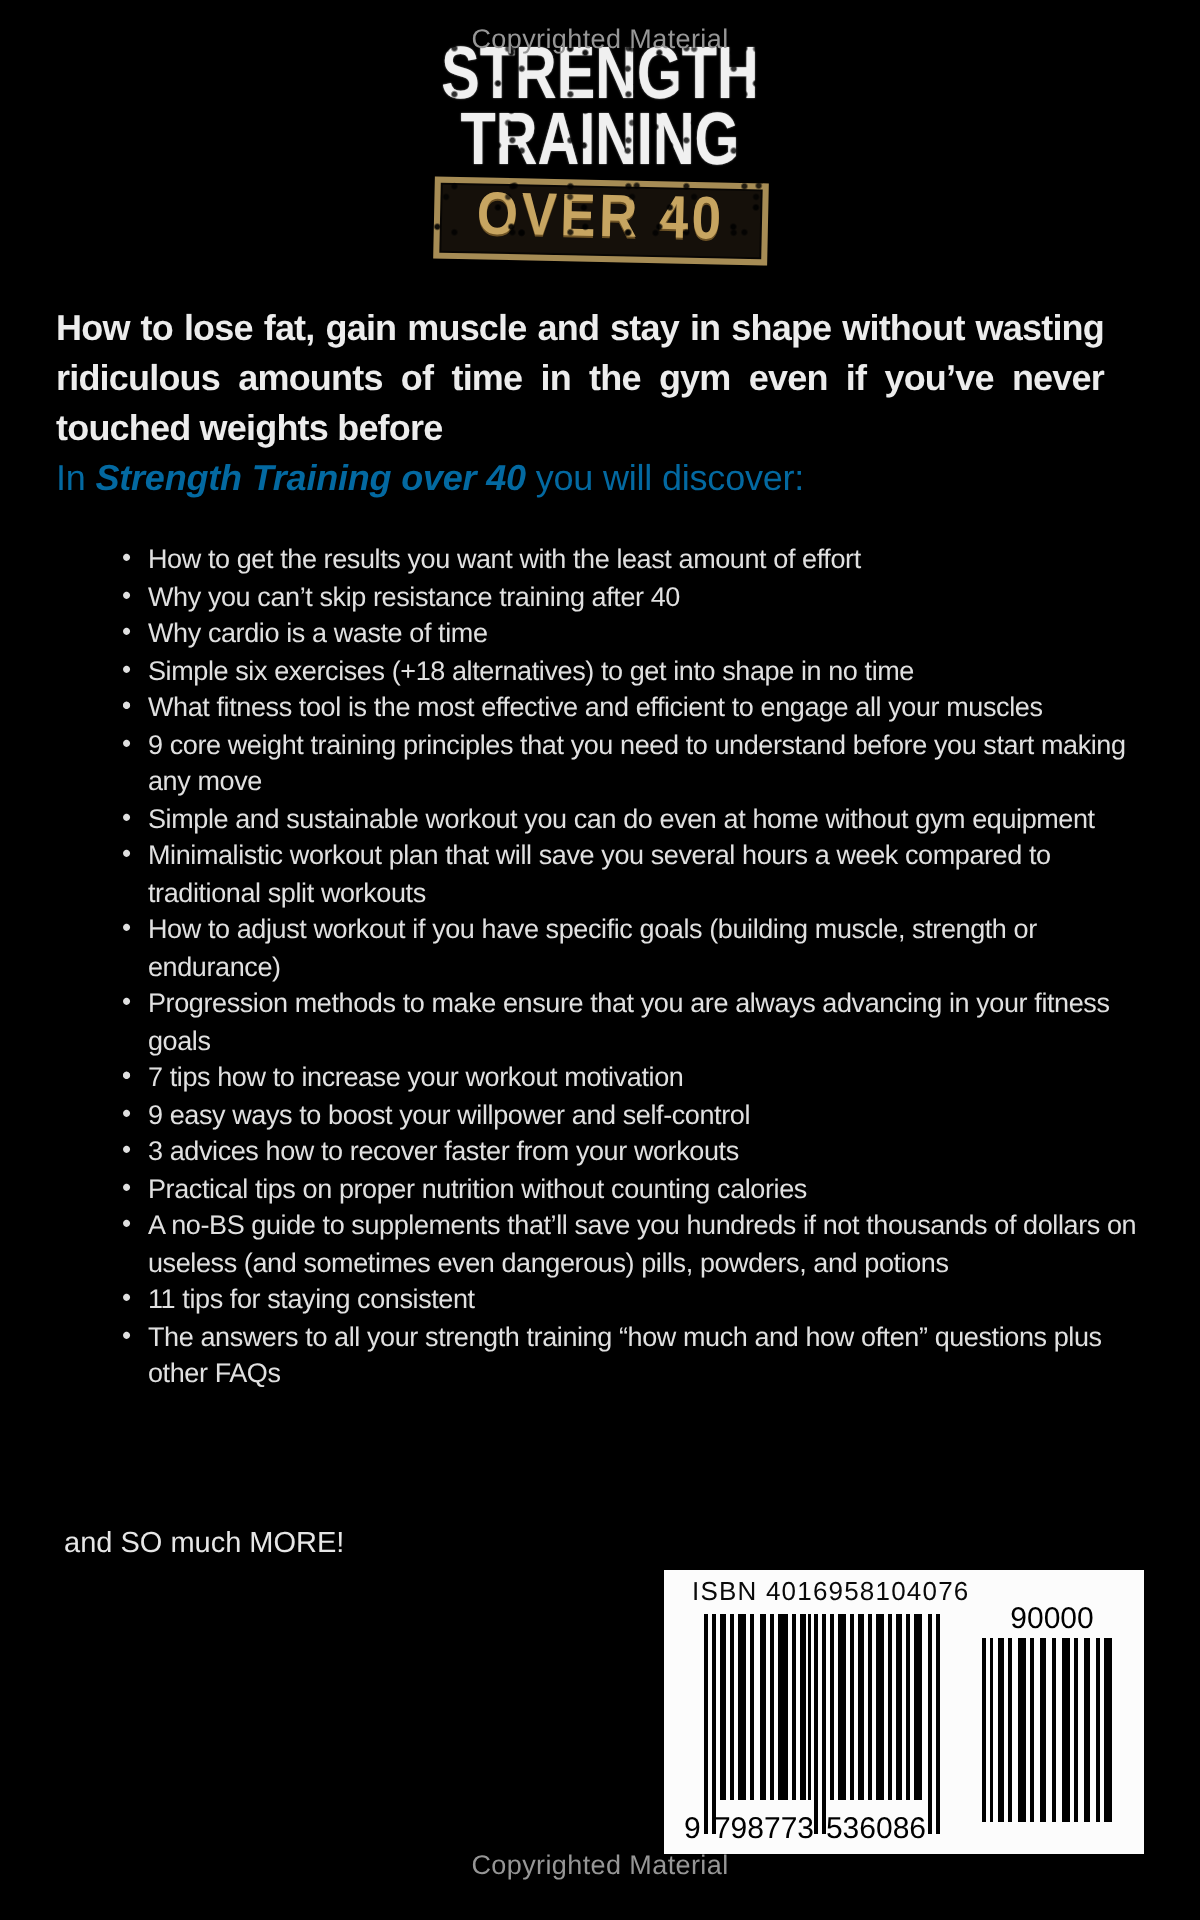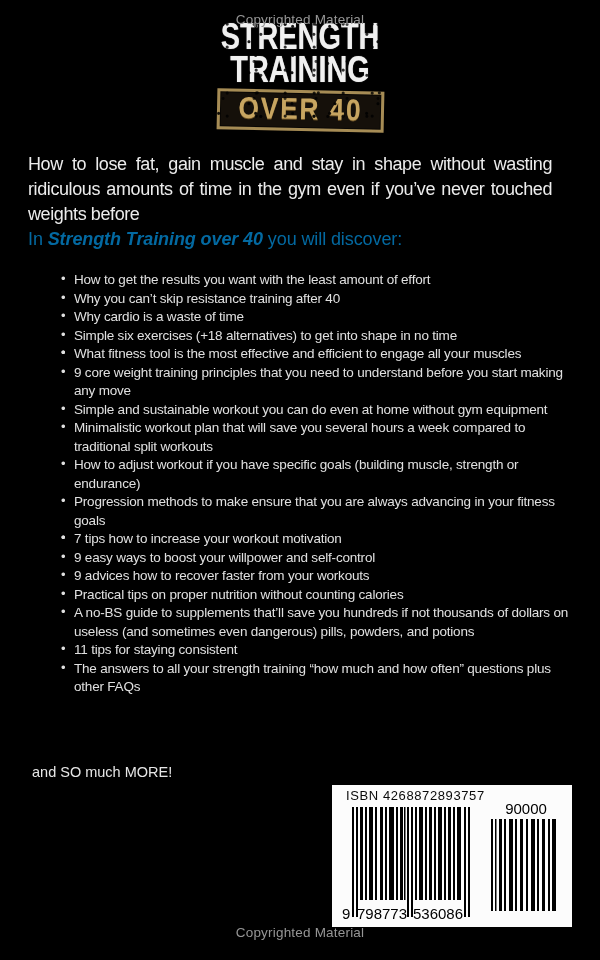--- a/index.html
+++ b/index.html
@@ -73,21 +73,21 @@
       radial-gradient(circle at 35% 55%, rgba(0,0,0,.8) 1px, transparent 2px),
       radial-gradient(circle at 72% 70%, rgba(0,0,0,.9) 1px, transparent 2px),
       radial-gradient(circle at 28% 82%, rgba(0,0,0,.8) 1px, transparent 2px),
       radial-gradient(circle at 55% 12%, rgba(0,0,0,.7) 1px, transparent 2px);
     background-size:37px 29px,53px 41px,29px 23px,61px 47px,43px 31px,67px 53px,31px 37px;
     z-index:3;pointer-events:none;
   }
   
   .headline{
     position:absolute;left:28px;top:152px;width:524px;
-    font-size:18px;font-weight:normal;line-height:25px;
+    font-size:18px;font-weight:bold;line-height:25px;
     letter-spacing:-.4px;
     color:#ececec;
     text-align:justify;
   }
   
   .intro{
     position:absolute;left:28px;top:229px;
     font-size:18px;letter-spacing:-.1px;
     color:#0369a1;
   }
@@ -152,31 +152,31 @@
       <li><span class="marker">•</span></li>
       <li><span class="marker">•</span><span><span>What fitness tool is the most effective and efficient to engage all your muscles</span></span></li>
       <li><span class="marker">•</span><span><span class="u">9 core weight training principles</span><span> that you need to understand before you start making any move</span></span></li>
       <li><span class="marker">•</span><span><span>Simple and sustainable workout you can do even at home without gym equipment</span></span></li>
       <li><span class="marker">•</span><span><span class="u">Minimalistic workout plan</span><span> that will save you several hours a week compared to traditional split workouts</span></span></li>
       <li><span class="marker">•</span><span><span>How to adjust workout if you have specific goals </span><span class="u">(building muscle, strength or endurance)</span></span></li>
       <li><span class="marker">•</span><span><span class="u">Progression methods</span><span> to make ensure that you are always advancing in your fitness goals</span></span></li>
       <li><span class="marker">•</span></li>
       <li><span class="marker">•</span><span><span>7 tips how to increase your </span><span class="u">workout motivation</span></span></li>
       <li><span class="marker">•</span><span><span>9 easy ways to boost your willpower and self-control</span></span></li>
-      <li><span class="marker">•</span><span><span>9 advices how to recover faster from your workouts</span></span></li>
+      <li><span class="marker">•</span><span><span>3 advices how to recover faster from your workouts</span></span></li>
       <li><span class="marker">•</span><span><span>Practical tips on proper </span><span class="u">nutrition without counting calories</span></span></li>
       <li><span class="marker">•</span><span><span class="u">A no-BS guide to supplements</span><span> that’ll save you hundreds if not thousands of dollars on useless (and sometimes even dangerous) pills, powders, and potions</span></span></li>
       <li><span class="marker">•</span><span><span>11 tips for staying consistent</span></span></li>
       <li><span class="marker">•</span><span><span>The </span><span class="u">answers to all your strength training “how much and how often” questions</span><span> plus other FAQs</span></span></li>
     </ul>
 
   <div class="more-text">and SO much MORE!</div>
 
   <div class="barcode-box">
-    <div class="isbn-label">ISBN 4268872893757</div>
+    <div class="isbn-label">ISBN 4016958104076</div>
 
     <svg class="barcode-main" width="132" height="118" viewBox="0 0 132 118">
 
       <rect x="10" y="2" width="2" height="110" fill="#000"></rect>
       <rect x="14" y="2" width="2" height="110" fill="#000"></rect>
       <rect x="65" y="2" width="2" height="110" fill="#000"></rect>
       <rect x="69" y="2" width="2" height="110" fill="#000"></rect>
       <rect x="122" y="2" width="2" height="110" fill="#000"></rect>
       <rect x="126" y="2" width="2" height="110" fill="#000"></rect>
 

